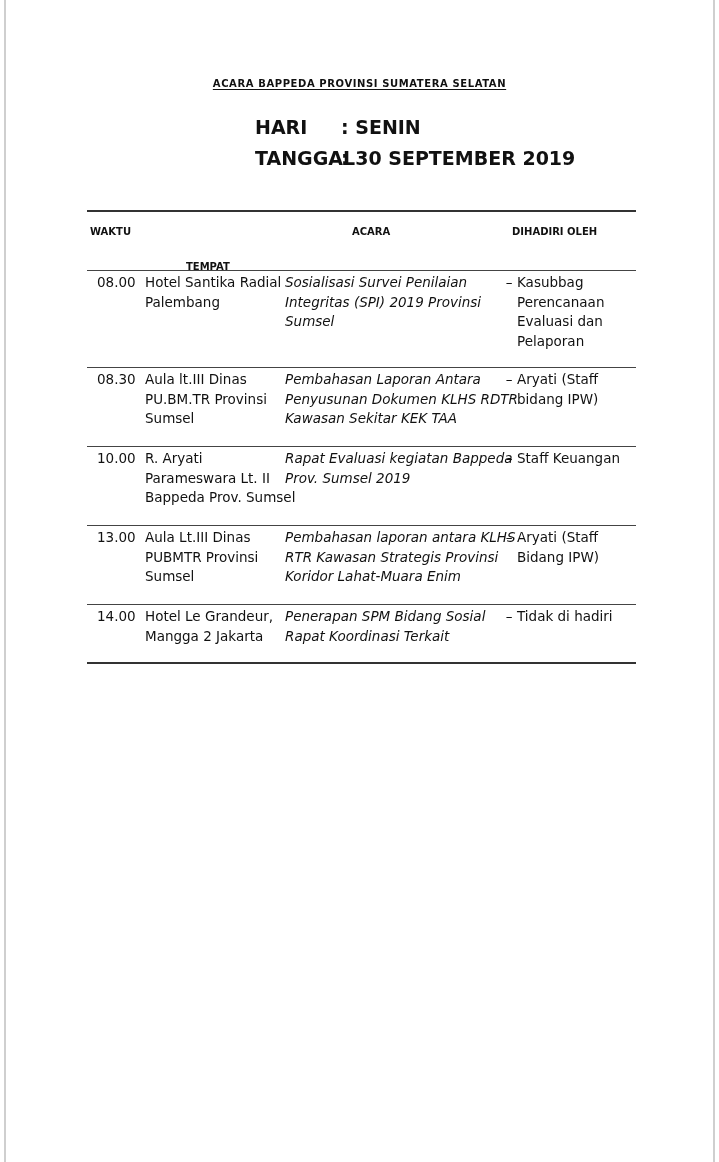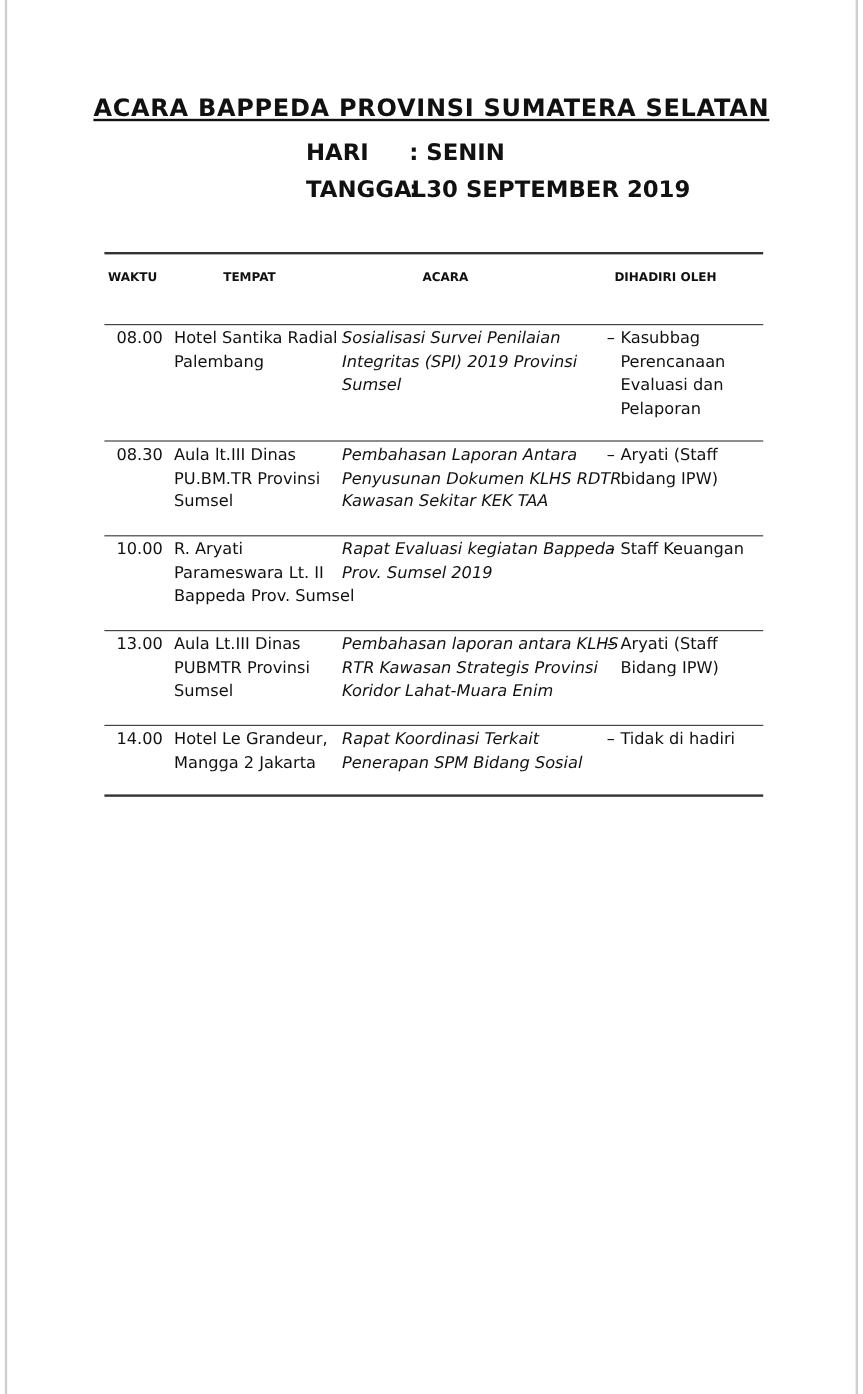--- a/index.html
+++ b/index.html
@@ -26,21 +26,21 @@
       border-right: 2px solid #cfcfcf;
       box-sizing: border-box;
     }
     .title {
       position: absolute;
       left: 0;
       width: 719px;
       top: 78px;
       text-align: center;
       font-weight: bold;
-      font-size: 20px;
+      font-size: 10px;
       letter-spacing: 0.6px;
     }
     .title span {
       text-decoration: underline;
       text-underline-offset: 2px;
     }
     .meta-row {
       position: absolute;
       left: 255px;
       font-weight: bold;
@@ -103,21 +103,21 @@
   <span class="label">HARI</span><span class="colon">: SENIN</span>
 </div>
 <div class="meta-row" style="top:147px;">
   <span class="label">TANGGAL</span><span class="colon">: 30 SEPTEMBER 2019</span>
 </div>
 
 <div class="rule thick" style="top:210px;"></div>
 
 <div>
   <span class="hdr" style="left:90px;">WAKTU</span>
-  <span class="hdr" style="left:186px;">TEMPAT</span>
+  <span class="hdr" style="left:186px;margin-top:35px;">TEMPAT</span>
   <span class="hdr" style="left:352px;">ACARA</span>
   <span class="hdr" style="left:512px;">DIHADIRI OLEH</span>
 </div>
 
 <div class="rule" style="top:270px;"></div>
 
 <div class="row" style="top:273px;">
   <div class="cell c-time">08.00</div>
   <div class="cell c-place">
     <span class="line">Hotel Santika Radial</span>
@@ -200,22 +200,22 @@
 
 <div class="rule" style="top:604px;"></div>
 
 <div class="row" style="top:607px;">
   <div class="cell c-time">14.00</div>
   <div class="cell c-place">
     <span class="line">Hotel Le Grandeur,</span>
     <span class="line">Mangga 2 Jakarta</span>
   </div>
   <div class="cell c-event">
+    <span class="line">Penerapan SPM Bidang Sosial</span>
     <span class="line">Rapat Koordinasi Terkait</span>
-    <span class="line">Penerapan SPM Bidang Sosial</span>
   </div>
   <div class="cell c-dash">–</div>
   <div class="cell c-att">
     <span class="line">Tidak di hadiri</span>
   </div>
 </div>
 
 <div class="rule thick" style="top:662px;"></div>
 
 </body></html>

